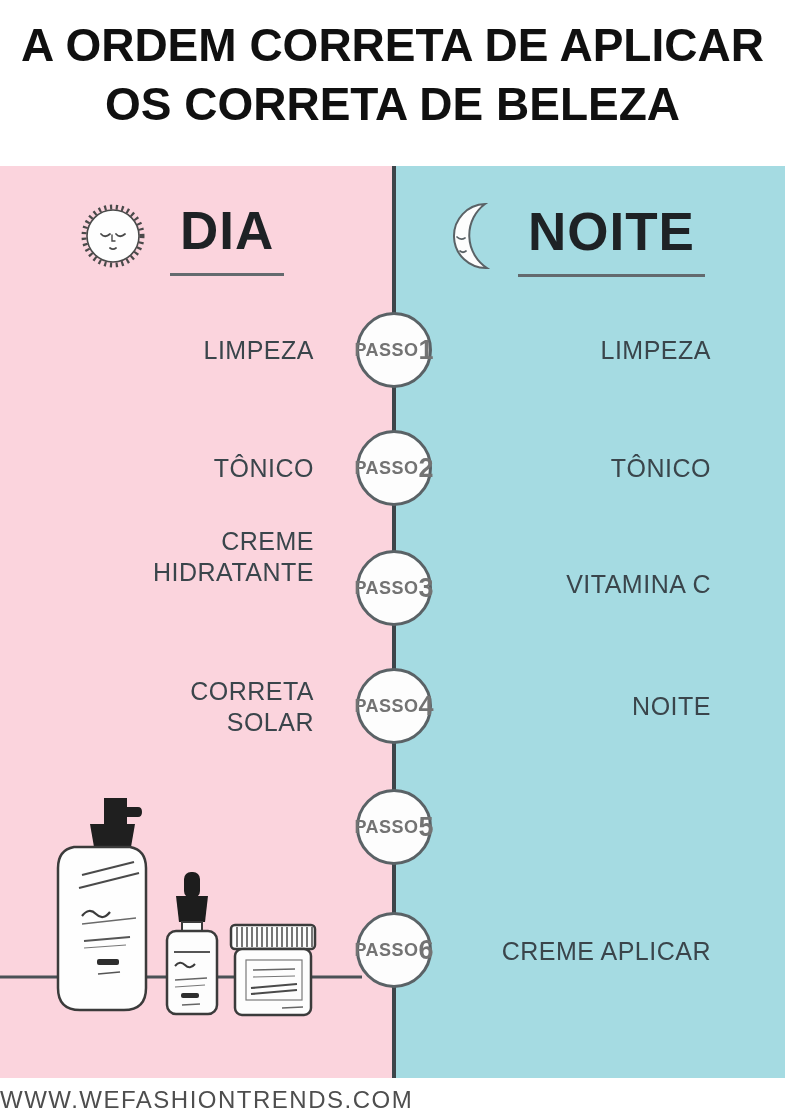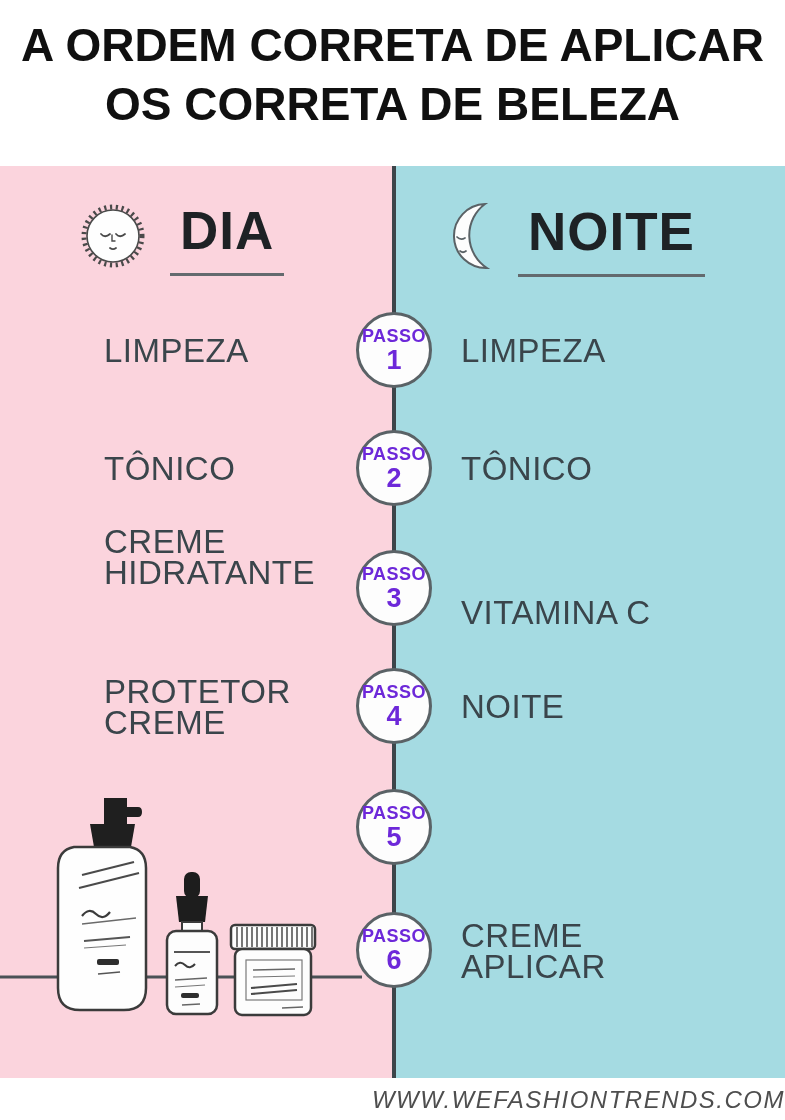--- a/index.html
+++ b/index.html
@@ -29,38 +29,38 @@
   .col-header.night { top:200px; left:444px; gap:26px; }
   .col-title {
     font-size:53px; font-weight:700; color:#1e2225;
     padding:0 10px 12px 10px; border-bottom:3px solid #636a6e;
     letter-spacing:1px;
   }
   
   .step-circle {
     position:absolute; left:356px; width:76px; height:76px; z-index:3;
     background:#fdfdfd; border:3px solid #5a6266; border-radius:50%;
-    display:flex; flex-direction:column; align-items:center; justify-content:center;
-    color:#6d28d9;
+    display:flex; flex-direction:row; align-items:center; justify-content:center;
+    color:#737373;
   }
   .step-word { font-size:18px; font-weight:700; letter-spacing:0.5px; line-height:20px; }
   .step-num  { font-size:27px; font-weight:700; line-height:28px; }
   
   .step-label {
-    position:absolute; z-index:2; text-align:left;
-    font-size:33px; color:#3a454b; letter-spacing:0.5px; line-height:31px;
+    position:absolute; z-index:2; text-align:right;
+    font-size:25px; color:#3a454b; letter-spacing:0.5px; line-height:31px;
     transform:translateY(-50%);
   }
   .step-label.day   { left:104px; width:210px; }
   .step-label.night { left:461px; width:250px; }
   
   .bottles { position:absolute; left:0; top:780px; z-index:2; }
   .footer {
-    position:absolute; top:1086px; left:0; width:785px; text-align:right;
-    font-size:24px; color:#4e4e4e; letter-spacing:1.5px;font-style:italic;
+    position:absolute; top:1086px; left:0; width:785px; text-align:left;
+    font-size:24px; color:#4e4e4e; letter-spacing:1.5px;
   }
 </style>
 </head>
 <body>
 
 <div id="stage">
 
   <div class="title">
     <div>A ORDEM CORRETA DE APLICAR</div>
     <div>OS CORRETA DE BELEZA</div>
@@ -118,25 +118,25 @@
     <span class="step-num">5</span>
   </div>
   <div class="step-circle" style="top:912px">
     <span class="step-word">PASSO</span>
     <span class="step-num">6</span>
   </div>
 
   <div class="step-label day" style="top:350px">LIMPEZA</div>
   <div class="step-label day" style="top:468px">TÔNICO</div>
   <div class="step-label day" style="top:557px">CREME HIDRATANTE</div>
-  <div class="step-label day" style="top:707px">PROTETOR CREME</div>
+  <div class="step-label day" style="top:707px">CORRETA SOLAR</div>
 
   <div class="step-label night" style="top:350px">LIMPEZA</div>
   <div class="step-label night" style="top:468px">TÔNICO</div>
-  <div class="step-label night" style="top:612px">VITAMINA C</div>
+  <div class="step-label night" style="top:584px">VITAMINA C</div>
   <div class="step-label night" style="top:706px">NOITE</div>
   <div class="step-label night" style="top:951px">CREME APLICAR</div>
 
   <div class="bottles">
     <svg width="393" height="298" viewBox="0 0 393 298">
 
       <line x1="0" y1="197" x2="362" y2="197" stroke="#4a5156" stroke-width="3"></line>
 
       <g>
         <path d="M104 18 h23 v9 h11 q4 0 4 5 t-4 5 h-11 v7 h-23 z" fill="#1f1f1f"></path>

